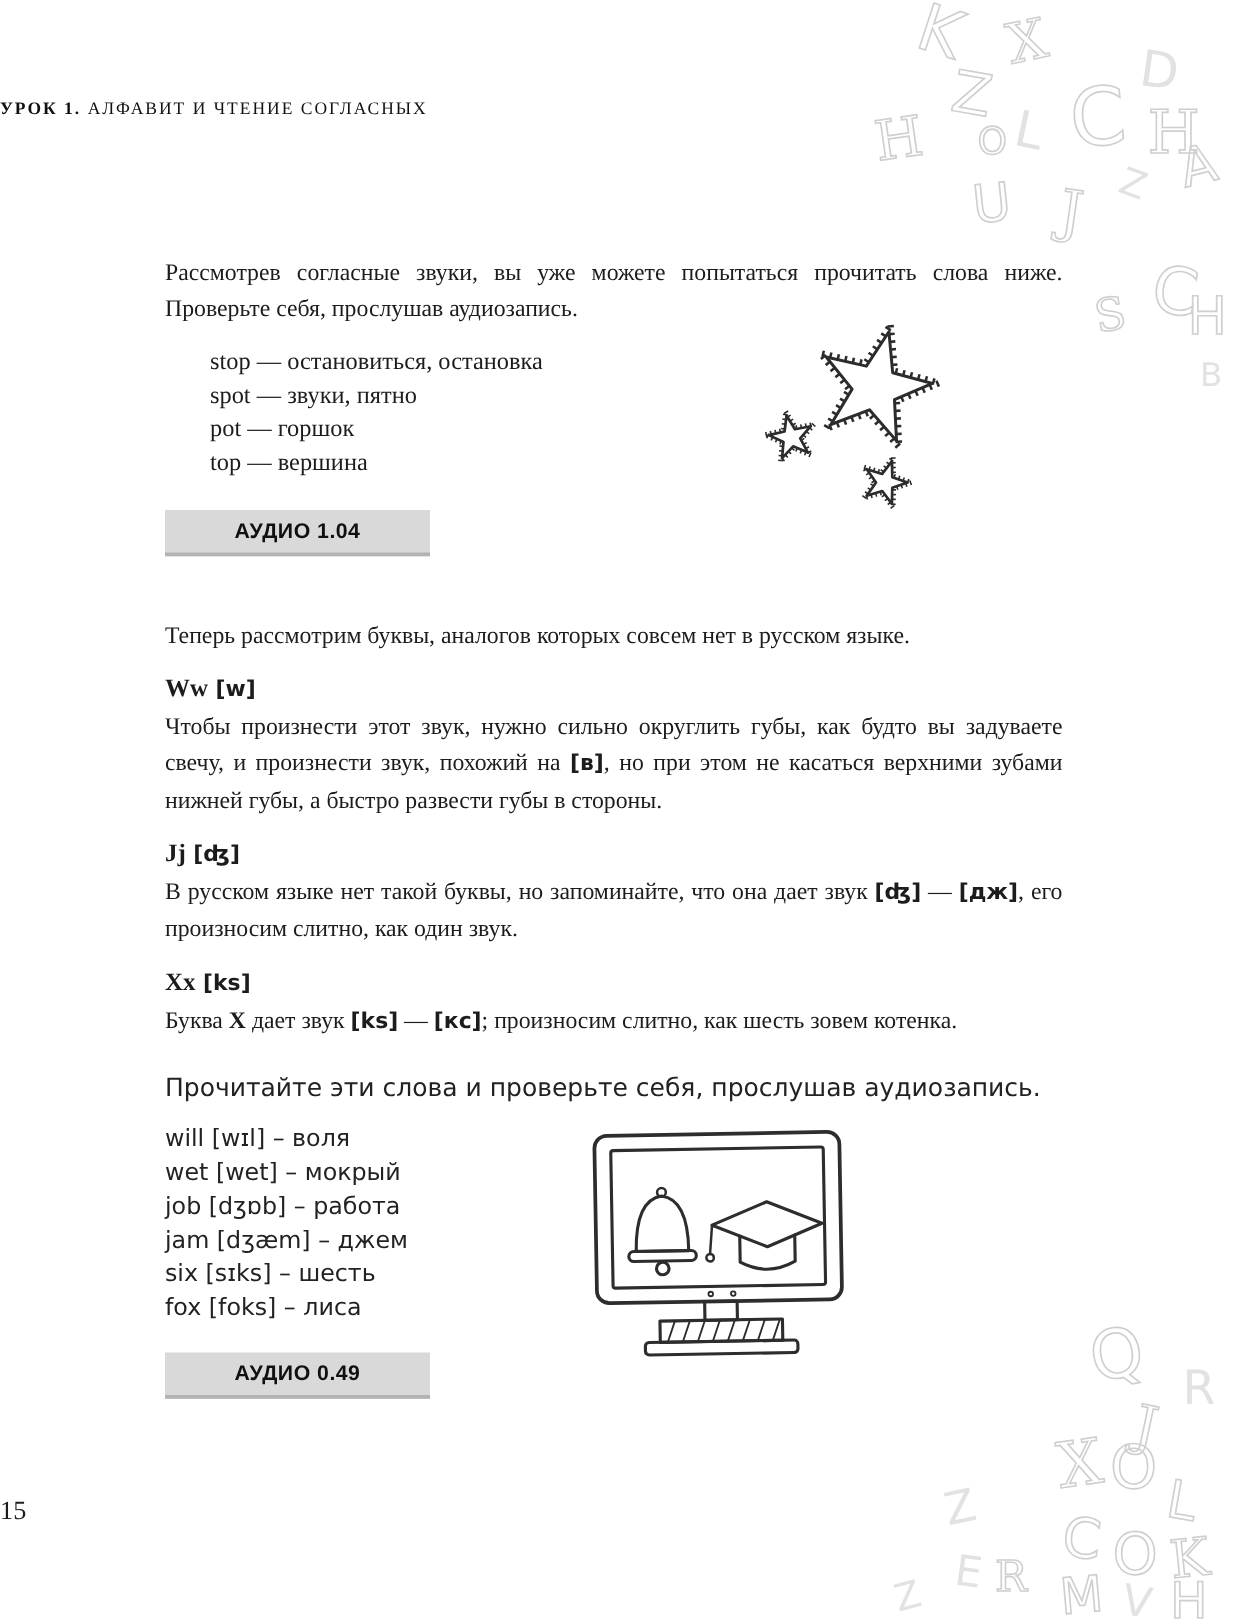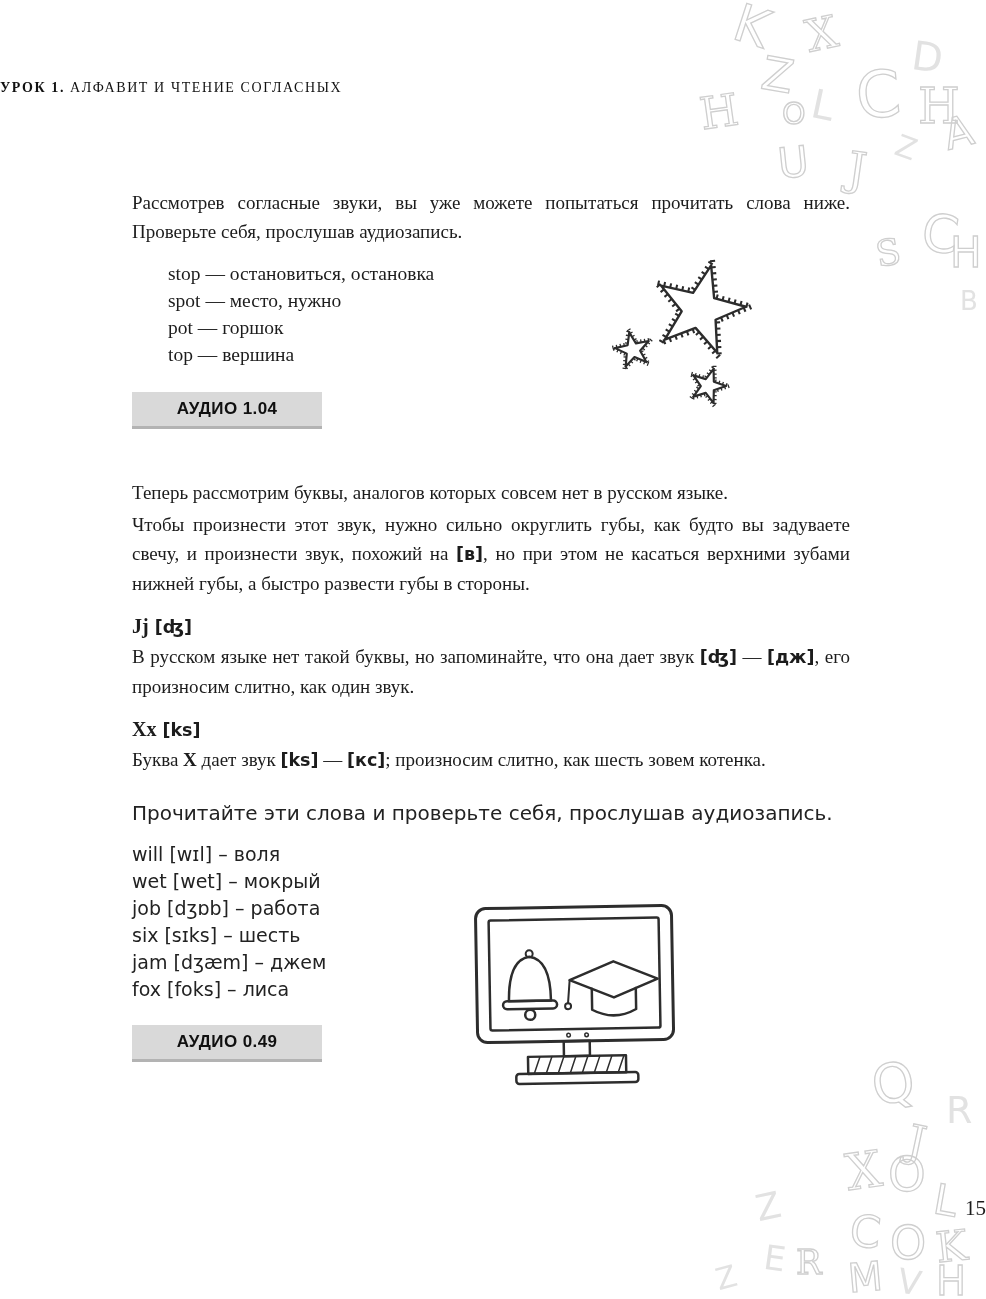--- a/index.html
+++ b/index.html
@@ -21,32 +21,32 @@
   .decor span.f2 { font-family:"DejaVu Serif", serif; }
 
   
   .header {
     position:absolute; top:80px; left:0; width:100%;
     text-align:left; font-size:14px; letter-spacing:1.6px; color:#111;
   }
   .header .hl { font-weight:bold; }
 
   
-  .content { position:absolute; left:132px; top:0; width:718px; }
+  .content { position:absolute; left:132px; top:16px; width:718px; }
 
   .para { font-size:19px; line-height:29px; text-align:justify; }
   .intro { margin-top:188px; }
 
   .wordlist {
     list-style:none; margin:14px 0 0 36px;
     font-size:19.5px; line-height:27px;
   }
 
   .audio-badge {
-    margin-top:24px; width:190px; height:37px;
+    margin-top:24px; width:212px; height:37px;
     background:#d9d9d9; border-bottom:3px solid #b3b3b3;
     display:flex; align-items:center; justify-content:center;
     font-family:"Liberation Sans", sans-serif; font-weight:bold;
     font-size:17px; letter-spacing:0.4px; color:#101010;
   }
   .audio-badge.second { margin-top:22px; }
 
   .p-letters { margin-top:49px; }
 
   .sec-head { margin-top:16px; font-size:20px; line-height:24px; font-weight:bold; }
@@ -67,21 +67,21 @@
     list-style:none; margin-top:16px; font-size:19px; line-height:27px;
   }
 
   
   .stars { position:absolute; left:600px; top:248px; width:170px; height:165px; }
   
   .monitor { position:absolute; left:473px; top:903px; width:210px; height:196px; transform:rotate(-1deg); }
 
   .page-number {
     position:absolute; top:1196px; left:0; width:100%;
-    text-align:right; font-size:21px; color:#1c1c1c;
+    text-align:left; font-size:21px; color:#1c1c1c;
   }
 </style>
 </head>
 <body>
 
 <div class="page">
 
   <div class="decor">
     <span style="left:735px;top:-4px;font-size:52px;transform:rotate(18deg)">K</span>
     <span class="f2" style="left:700px;top:86px;font-size:44px;transform:rotate(-8deg)">H</span>
@@ -171,45 +171,46 @@
       </g>
     </svg>
   </div>
 
   <div class="content">
 
     <p class="para intro">Рассмотрев согласные звуки, вы уже можете попытаться прочитать слова ниже. Проверьте себя, прослушав аудиозапись.</p>
 
     <ul class="wordlist">
       <li>stop — остановиться, остановка</li>
-      <li>spot — место, нужно</li>
+      <li>spot — звуки, пятно</li>
       <li>pot — горшок</li>
       <li>top — вершина</li>
     </ul>
 
     <div class="audio-badge">АУДИО 1.04</div>
 
     <p class="para p-letters">Теперь рассмотрим буквы, аналогов которых совсем нет в русском языке.</p>
 
+    <h3 class="sec-head"><span>Ww</span><span class="ph">[w]</span></h3>
     <p class="para sec-body"><span>Чтобы произнести этот звук, нужно сильно округлить губы, как будто вы задуваете свечу, и произнести звук, похожий на </span><span class="ph">[в]</span><span>, но при этом не касаться верхними зубами нижней губы, а быстро развести губы в стороны.</span></p>
 
     <h3 class="sec-head"><span>Jj</span><span class="ph">[ʤ]</span></h3>
     <p class="para sec-body"><span>В русском языке нет такой буквы, но запоминайте, что она дает звук </span><span class="ph">[ʤ]</span><span> — </span><span class="ph">[дж]</span><span>, его произносим слитно, как один звук.</span></p>
 
     <h3 class="sec-head"><span>Xx</span><span class="ph">[ks]</span></h3>
     <p class="para sec-body"><span>Буква </span><span class="bserif">X</span><span> дает звук </span><span class="ph">[ks]</span><span> — </span><span class="ph">[кс]</span><span>; произносим слитно, как шесть зовем котенка.</span></p>
 
     <p class="hand hand-intro">Прочитайте эти слова и проверьте себя, прослушав аудиозапись.</p>
 
     <ul class="hand hand-list">
       <li>will [wɪl] – воля</li>
       <li>wet [wet] – мокрый</li>
       <li>job [dʒɒb] – работа</li>
+      <li>jam [dʒæm] – джем</li>
       <li>six [sɪks] – шесть</li>
-      <li>jam [dʒæm] – джем</li>
       <li>fox [foks] – лиса</li>
     </ul>
 
     <div class="audio-badge second">АУДИО 0.49</div>
 
   </div>
 
   <div class="page-number">15</div>
 
 </div>

